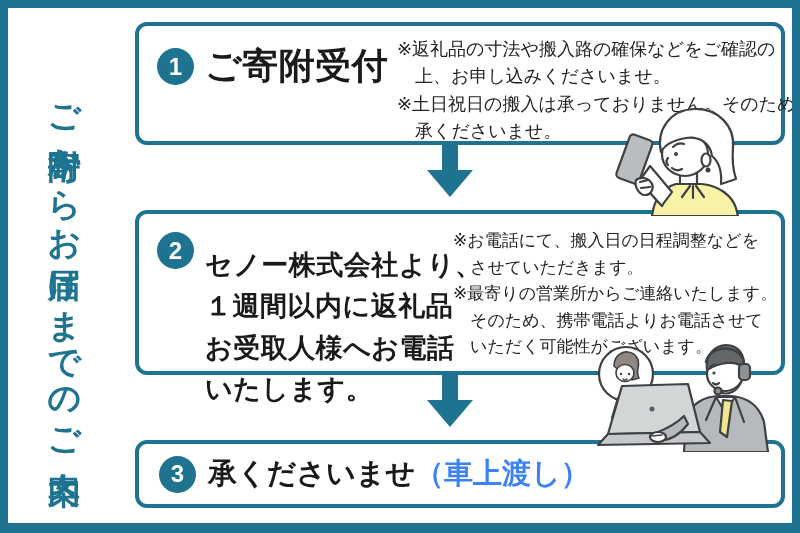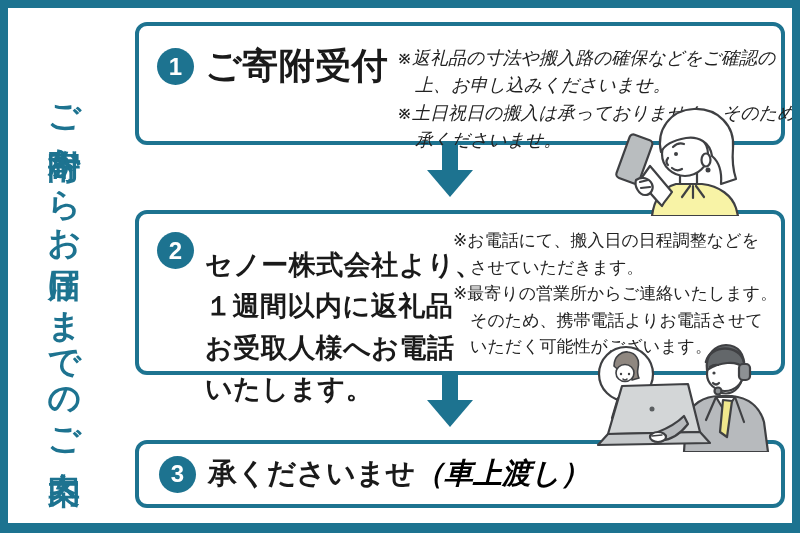--- a/index.html
+++ b/index.html
@@ -23,30 +23,30 @@
   .box3{top:432px;height:68px;display:flex;align-items:center;padding-left:20px;}
   .step-head{position:absolute;left:18px;top:16px;display:flex;align-items:center;gap:11px;}
   .box2 .step-head{align-items:flex-start;top:18px;}
   .num-badge{
     flex:0 0 auto;width:37px;height:37px;border-radius:50%;background:#1d7390;color:#fff;
     font-weight:bold;font-size:24px;display:flex;align-items:center;justify-content:center;
   }
   .step-title{margin:0;font-size:36px;font-weight:bold;color:#1a1a1a;letter-spacing:0.5px;}
   .step-title.multi{font-size:27px;line-height:1.53;white-space:pre-line;margin-top:13px;}
   .notes{position:absolute;}
-  .box1 .notes{left:258px;top:19px;width:400px;font-style:italic;}
+  .box1 .notes{left:258px;top:10px;width:400px;}
   .box2 .notes{left:314px;top:14px;width:340px;}
   .notes p{
     margin:0;font-size:18px;line-height:1.52;color:#222;
     text-indent:-1em;padding-left:1em;white-space:pre-line;
   }
   .box2 .notes p{font-size:17px;line-height:1.56;}
   .box3 .row{display:flex;align-items:center;gap:12px;}
   .title3{font-size:29px;font-weight:bold;color:#1a1a1a;}
-  .title3 .hl{color:#000000;font-style:italic;}
+  .title3 .hl{color:#3b82f6;}
   .arrow{position:absolute;left:419px;width:46px;height:52px;z-index:2;}
   .arrow1{top:137px;}
   .arrow2{top:367px;}
   .illus{position:absolute;z-index:3;}
   .illus-woman{left:594px;top:94px;width:160px;height:114px;}
   .illus-operator{left:584px;top:332px;width:204px;height:112px;}
 </style>
 </head>
 <body>
 

